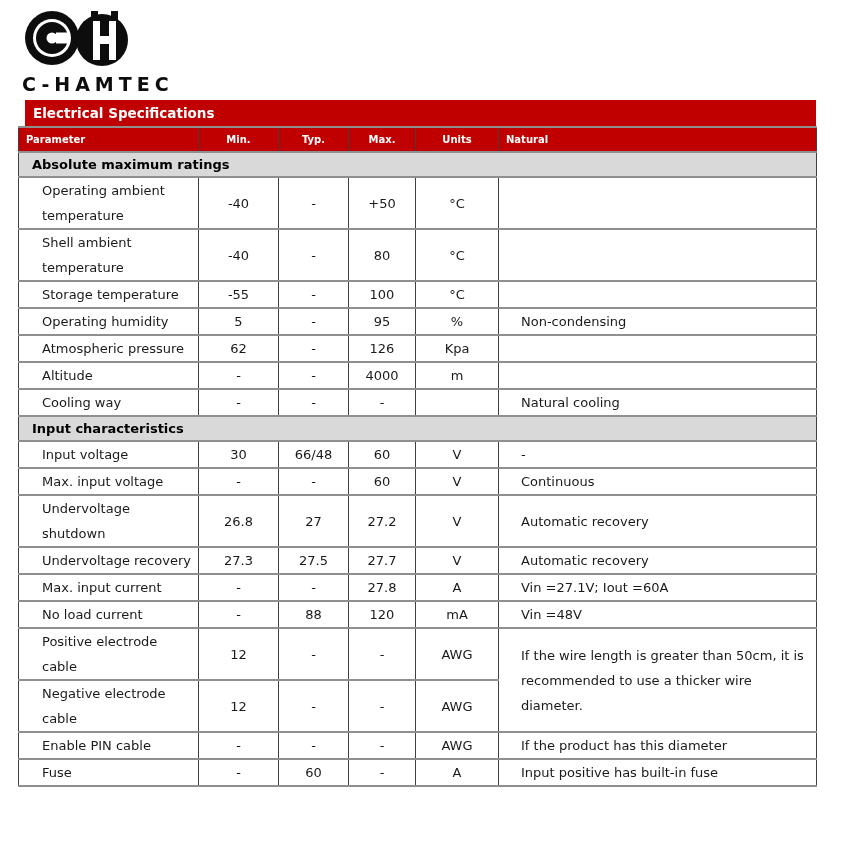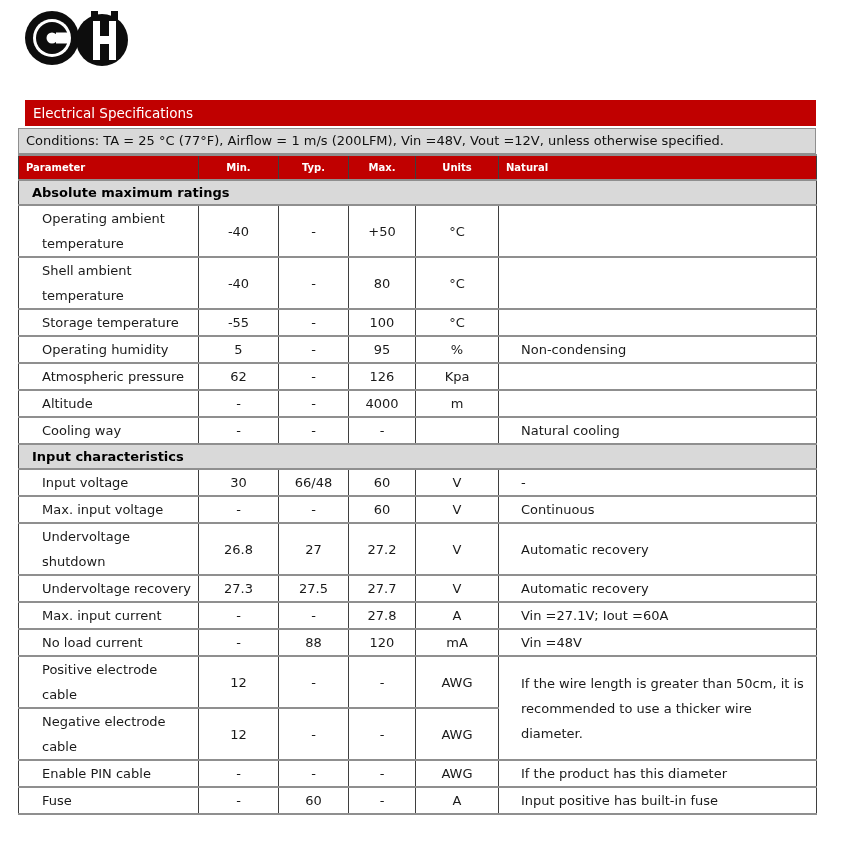--- a/index.html
+++ b/index.html
@@ -12,21 +12,21 @@
     color: #1a1a1a;
   }
   .logo { position: absolute; top: 8px; left: 22px; width: 140px; }
   .brand {
     font-weight: bold; font-size: 19px; letter-spacing: 5px;
     color: #0d0d0d; margin-top: 1px; white-space: nowrap;
   }
   .spec { position: absolute; left: 18px; top: 100px; width: 798px; }
   .title-bar {
     margin-left: 7px; width: 791px; height: 26px; line-height: 26px;
-    background: #C00000; color: #ffffff; font-weight: normal; font-size: 13.5px;
+    background: #C00000; color: #ffffff; font-weight: bold; font-size: 13.5px;
     padding-left: 8px;
   }
   .conditions {
     margin-top: 2px; width: 798px; height: 26px; line-height: 23px;
     background: #D9D9D9; border: 1px solid #8f8f8f;
     font-size: 13px; padding-left: 7px; color: #111;
   }
   table.spec-table {
     border-collapse: collapse; table-layout: fixed;
     width: 798px; font-size: 13px;
@@ -65,25 +65,25 @@
     <rect x="34" y="24.5" width="14" height="11" fill="#ffffff"></rect>
 
     <circle cx="80" cy="32" r="26" fill="#0d0d0d"></circle>
     <rect x="69" y="3" width="7" height="11" fill="#0d0d0d"></rect>
     <rect x="89" y="3" width="7" height="11" fill="#0d0d0d"></rect>
     <rect x="71" y="13" width="7" height="39" fill="#ffffff"></rect>
     <rect x="87" y="13" width="7" height="39" fill="#ffffff"></rect>
     <rect x="71" y="28" width="23" height="8" fill="#0d0d0d" opacity="0"></rect>
     <rect x="76" y="28" width="13" height="8" fill="#ffffff"></rect>
   </svg>
+  <div class="brand">C-HAMTEC</div>
 </div>
 
 <div class="spec">
   <div class="title-bar">Electrical Specifications</div>
-  <div class="conditions">Conditions: TA = 25 °C (77°F), Airflow = 1 m/s (200LFM), Vin =48V, Vout =12V, unless otherwise specified.</div>
   <table class="spec-table">
     <colgroup>
       <col style="width:180px">
         <col style="width:80px">
         <col style="width:70px">
       <col style="width:67px">
         <col style="width:83px">
         <col style="width:318px">
     </colgroup>
     <thead>

